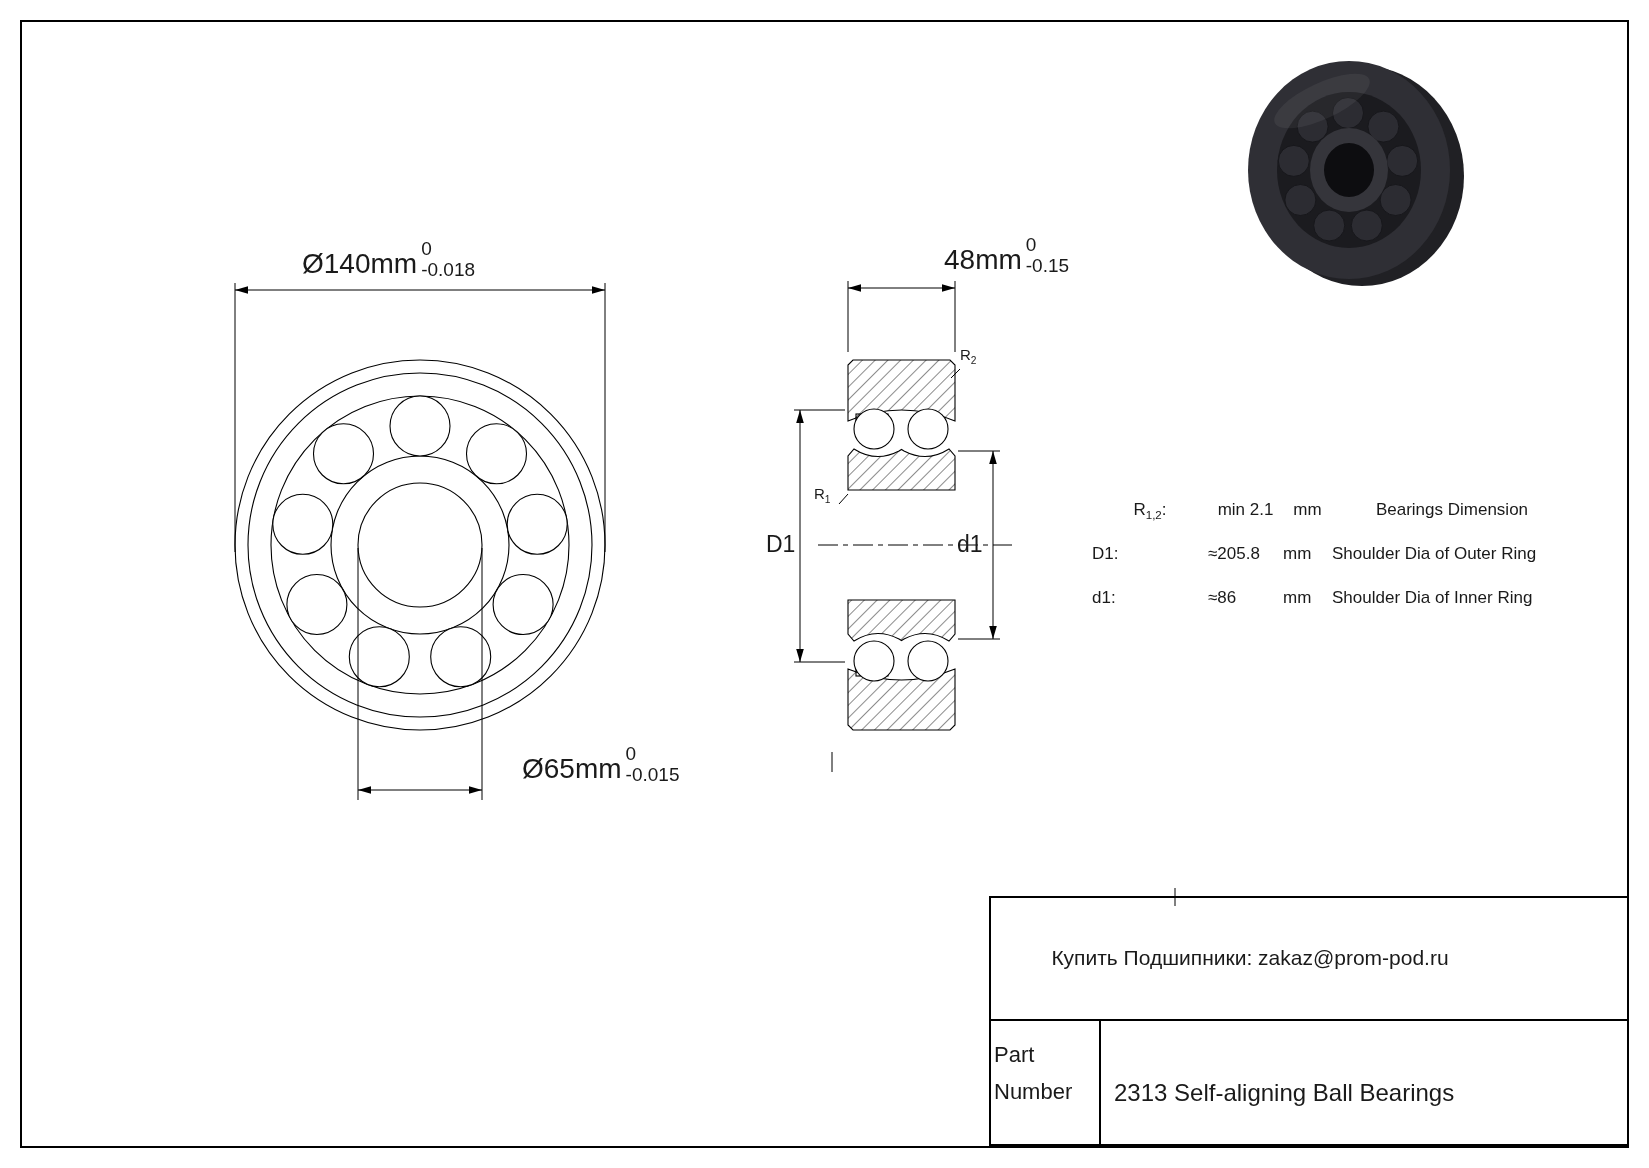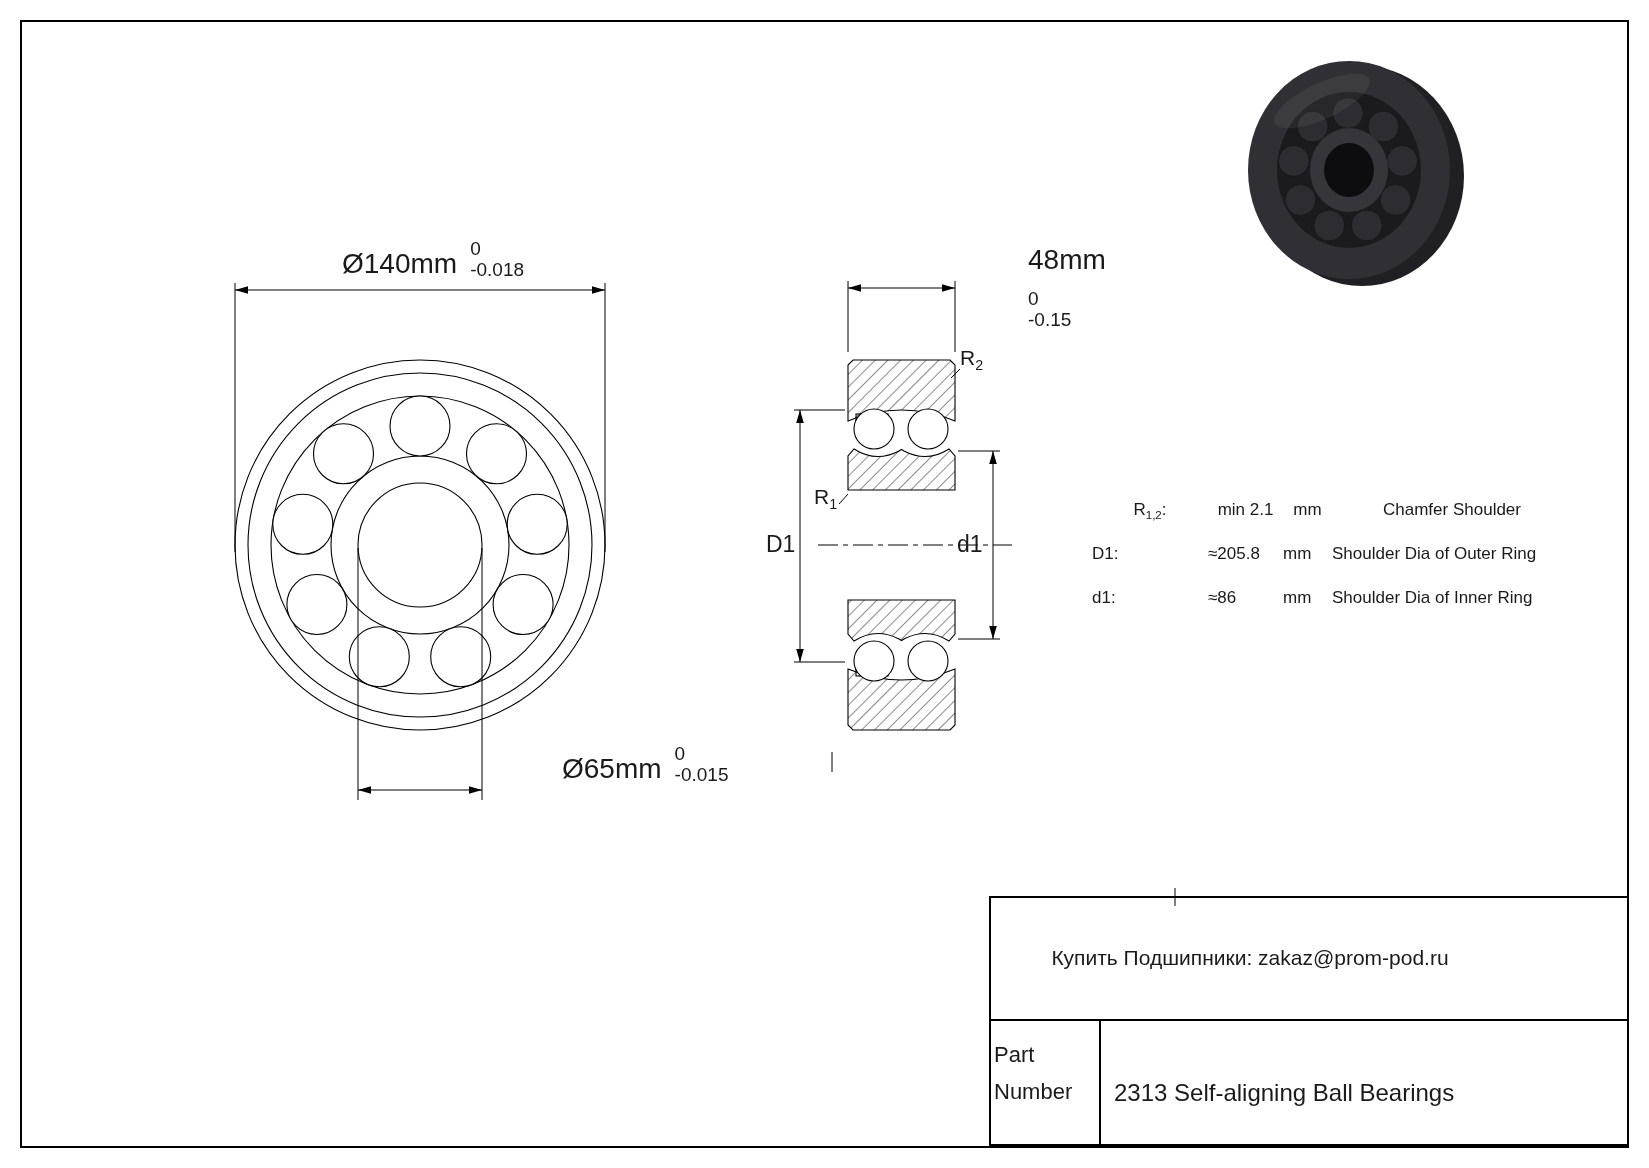--- a/index.html
+++ b/index.html
@@ -1,24 +1,24 @@
 <!DOCTYPE html>
 <html><head>
 <meta charset="utf-8">
 <style>
   html,body{margin:0;padding:0;}
   body{
     width:1649px;height:1168px;position:relative;background:#ffffff;
     font-family:"Liberation Sans", sans-serif;color:#1a1a1a;overflow:hidden;
   }
   svg{position:absolute;left:0;top:0;}
-  .dim-label{position:absolute;display:flex;gap:13px;white-space:nowrap;margin-left:40px;}
+  .dim-label{position:absolute;display:flex;gap:4px;white-space:nowrap;}
   .dim-main{font-size:28px;line-height:30px;margin-top:11px;}
   .dim-tol{display:flex;flex-direction:column;font-size:19px;line-height:21px;}
-  .sym-label{position:absolute;font-size:21px;white-space:nowrap;}
+  .sym-label{position:absolute;font-size:15px;white-space:nowrap;}
   .dlabel{position:absolute;font-size:23px;white-space:nowrap;}
   sub{font-size:68%;}
   .spec-row{position:absolute;left:1092px;width:480px;display:grid;
     grid-template-columns:116px 75px 49px auto;font-size:17px;}
   .title-contact{position:absolute;left:991px;top:946px;width:518px;text-align:center;font-size:21px;}
   .part-label{position:absolute;left:994px;top:1036px;width:102px;text-align:left;font-size:22px;line-height:37px;}
   .part-value{position:absolute;left:1114px;top:1079px;font-size:24px;white-space:nowrap;}
 </style>
 </head>
 <body>
@@ -147,42 +147,42 @@
 </div>
 
 <div class="dim-label" style="left:522px;top:743px;">
   <span class="dim-main">Ø65mm</span>
   <span class="dim-tol">
     <span>0</span>
     <span>-0.015</span>
   </span>
 </div>
 
-<div class="dim-label" style="left:988px;top:234px;flex-direction:column;">
+<div class="dim-label" style="left:944px;top:234px;">
   <span class="dim-main">48mm</span>
   <span class="dim-tol">
     <span>0</span>
     <span>-0.15</span>
   </span>
 </div>
 
 <div class="sym-label" style="left:960px;top:346px;">
   <span>R</span><sub>2</sub>
 </div>
 <div class="sym-label" style="left:814px;top:485px;">
   <span>R</span><sub>1</sub>
 </div>
 <div class="dlabel" style="left:766px;top:531px;">D1</div>
 <div class="dlabel" style="left:957px;top:531px;">d1</div>
 
 <div class="spec-row" style="top:500px;text-align:center;">
   <span class="spec-param"><span>R</span><sub>1,2</sub><span>:</span></span>
   <span class="spec-value">min  2.1</span>
   <span class="spec-unit">mm</span>
-  <span class="spec-desc">Chamfer Shoulder</span>
+  <span class="spec-desc">Bearings Dimension</span>
 </div>
 <div class="spec-row" style="top:544px;">
   <span class="spec-param"><span>D1</span><sub></sub><span>:</span></span>
   <span class="spec-value">≈205.8</span>
   <span class="spec-unit">mm</span>
   <span class="spec-desc">Shoulder Dia of Outer Ring</span>
 </div>
 <div class="spec-row" style="top:588px;">
   <span class="spec-param"><span>d1</span><sub></sub><span>:</span></span>
   <span class="spec-value">≈86</span>

